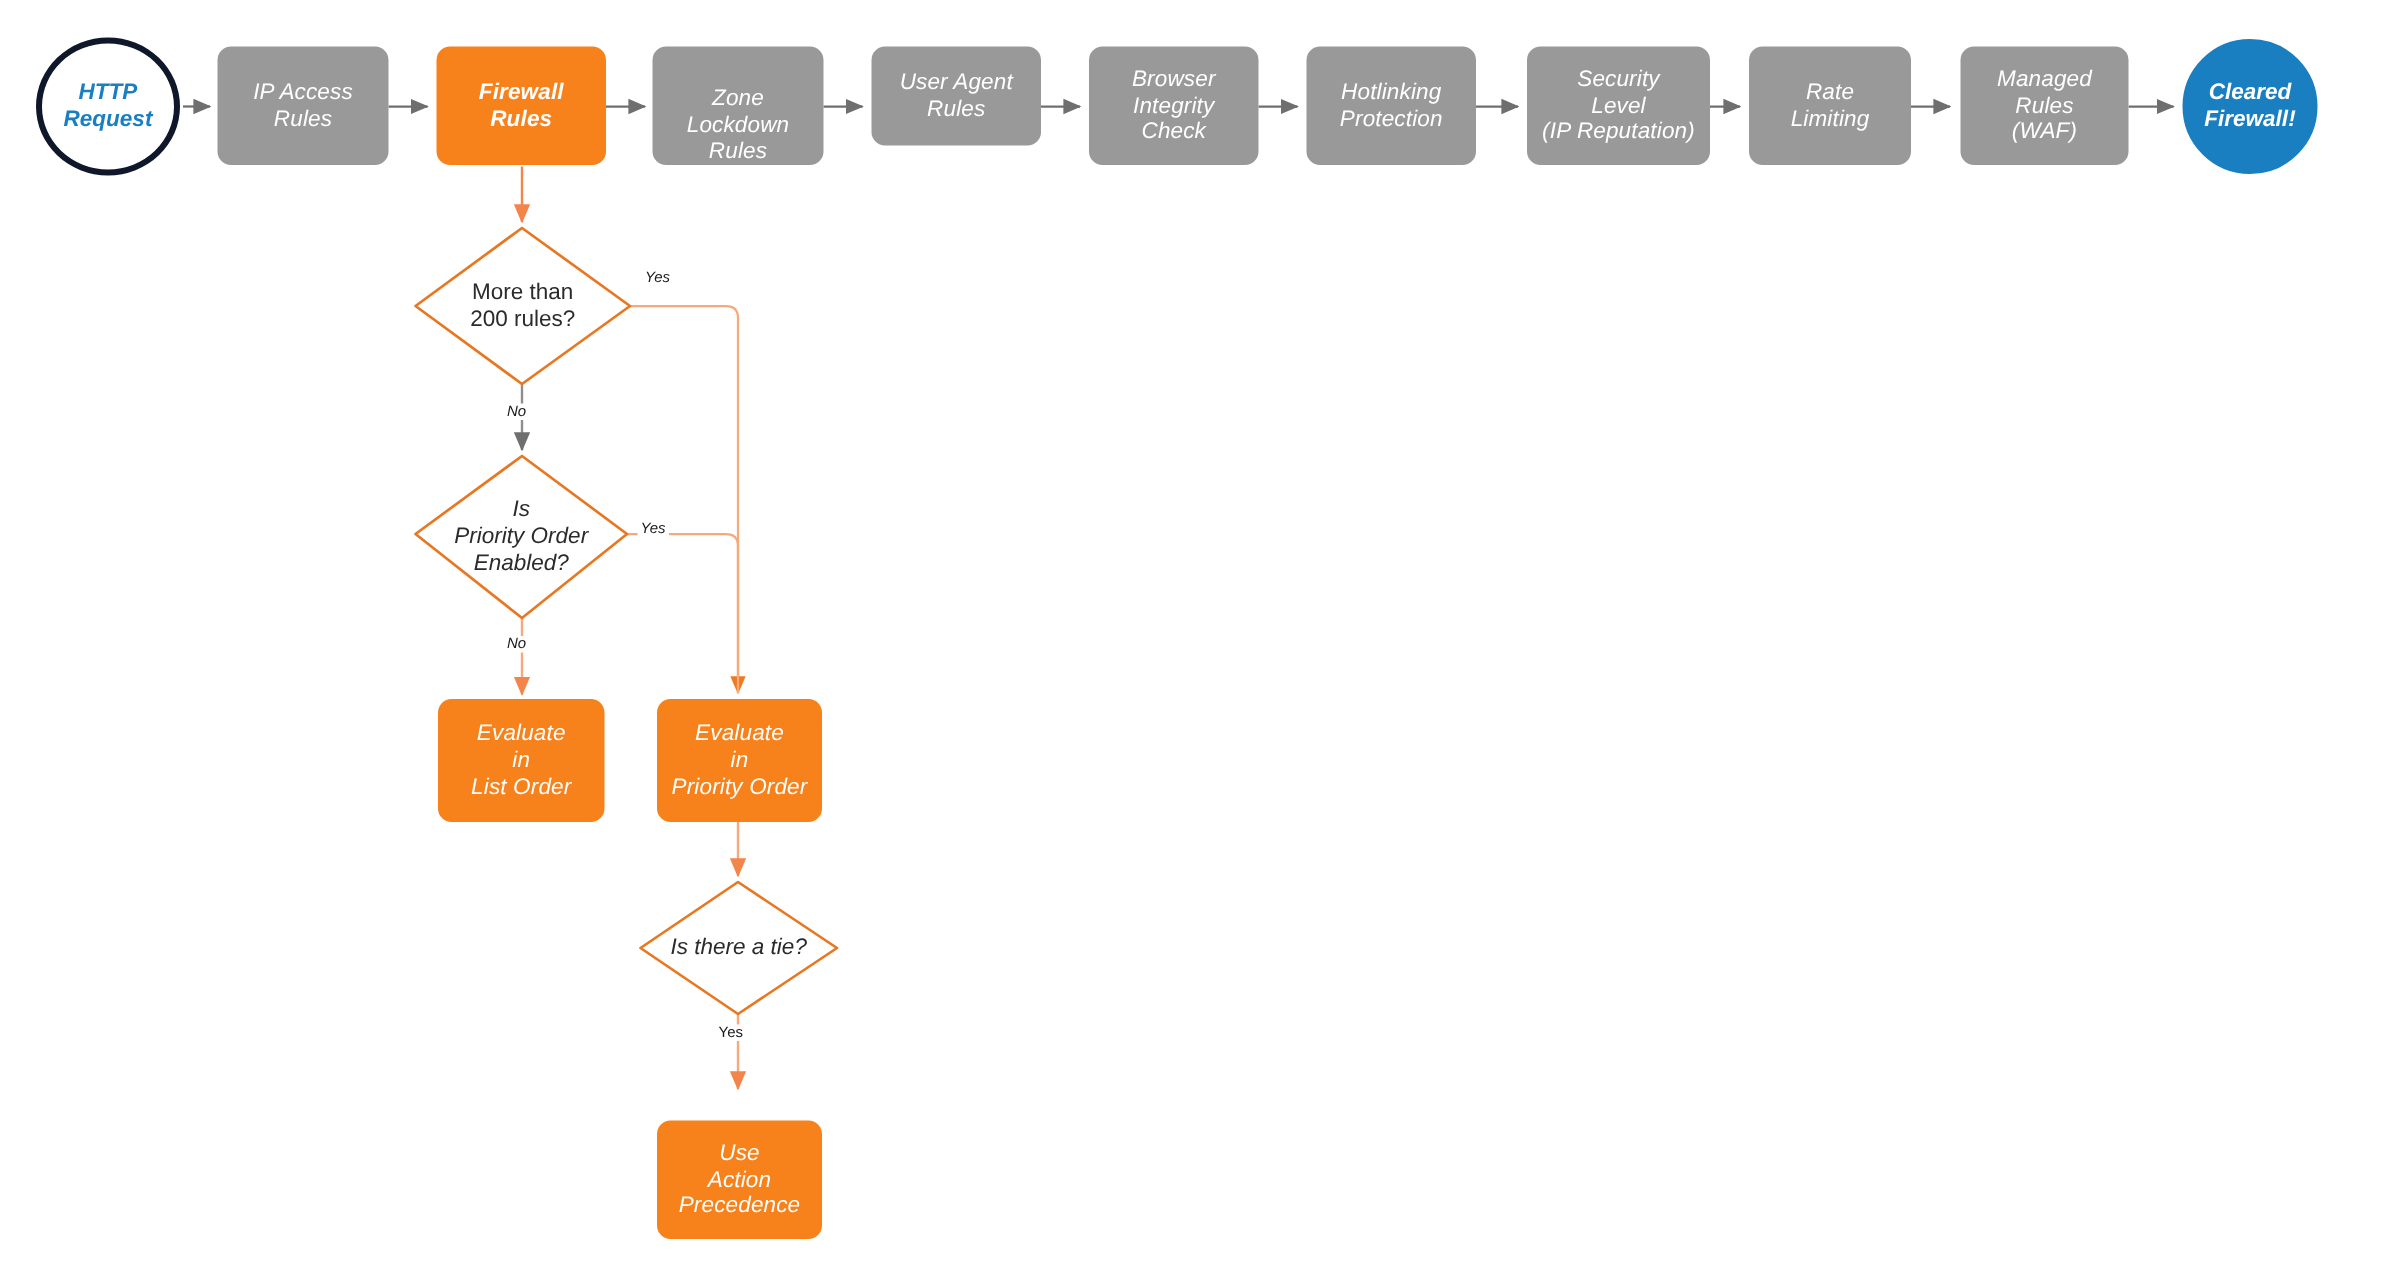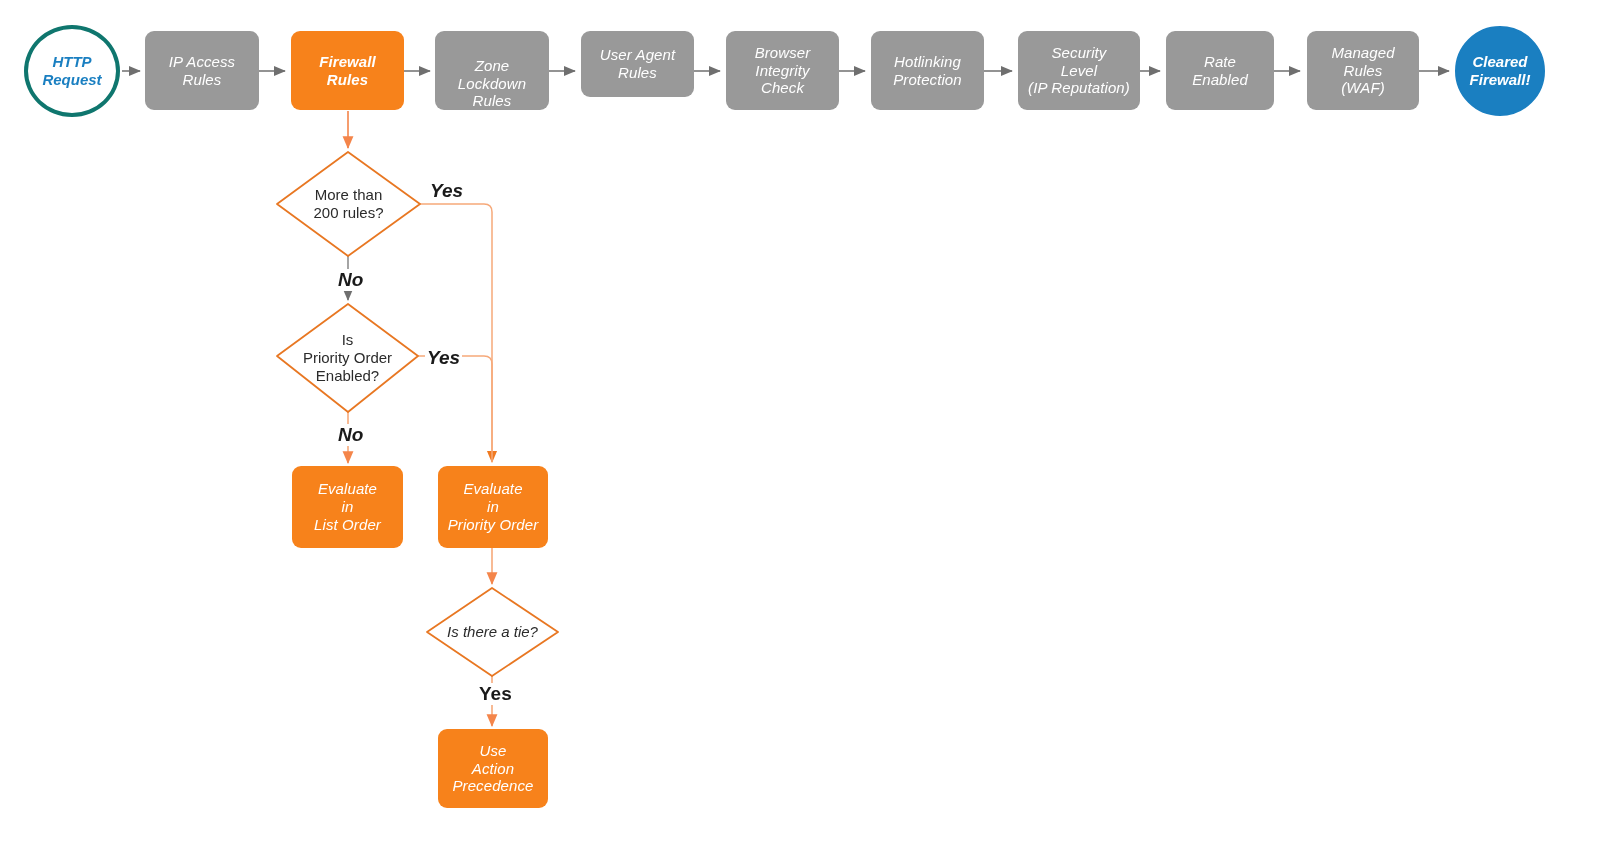--- a/index.html
+++ b/index.html
@@ -47,48 +47,47 @@
   .proc.gray { background: #999999; }
   .proc.orange { background: #F7821B; }
   .terminal-circle {
     border-radius: 50%;
     font-style: italic;
     font-weight: bold;
     font-size: 15px;
   }
   .terminal-circle.hollow {
     background: #ffffff;
-    border: 4px solid #0f766e;
+    border: 4px solid #0f172a;
     color: #1A7FC1;
   }
   .terminal-circle.filled {
     background: #1A7FC1;
     border: 2px solid #1A7FC1;
     color: #ffffff;
   }
   .decision {
     font-size: 15px;
     color: #2b2b2b;
     font-style: normal;
     background: transparent;
   }
   .decision .dtext {
     position: relative;
     z-index: 2;
     pointer-events: none;
   }
   .edge-label {
     position: absolute;
-    font-size: 19px;
+    font-size: 10px;
     font-style: italic;
     color: #1a1a1a;
     white-space: nowrap;
     background: #ffffff;
     padding: 0 2px;
-    font-weight: bold;
   }
   .edge-label.upright { font-style: normal; }
 </style>
 </head>
 <body>
 
 <div id="canvas">
 
   <svg class="edges" viewBox="0 0 1600 858">
     <defs>
@@ -178,62 +177,62 @@
   </div>
 
   <div class="node proc gray" style="left:1018px; top:31px; width:122px; height:79px;">
     <span style="white-space:pre-line;">Security
 Level
 (IP Reputation)</span>
   </div>
 
   <div class="node proc gray" style="left:1166px; top:31px; width:108px; height:79px;">
     <span style="white-space:pre-line;">Rate
-Enabled</span>
+Limiting</span>
   </div>
 
   <div class="node proc gray" style="left:1307px; top:31px; width:112px; height:79px;">
     <span style="white-space:pre-line;">Managed
 Rules
 (WAF)</span>
   </div>
 
   <div class="node terminal-circle filled" style="left:1455px; top:26px; width:90px; height:90px;">
     <span style="white-space:pre-line;">Cleared
 Firewall!</span>
   </div>
 
   <div class="node decision" style="left:277px; top:152px; width:143px; height:104px;">
     <span class="dtext" style="white-space:pre-line;">More than
 200 rules?</span>
   </div>
 
   <div class="node decision" style="left:277px; top:304px; width:141px; height:108px;">
-    <span class="dtext" style="white-space:pre-line;">Is
+    <span class="dtext" style="white-space:pre-line;font-style:italic;">Is
 Priority Order
 Enabled?</span>
   </div>
 
   <div class="node decision" style="left:427px; top:588px; width:131px; height:88px;">
     <span class="dtext" style="white-space:pre-line;font-style:italic;">Is there a tie?</span>
   </div>
 
   <div class="node proc orange" style="left:292px; top:466px; width:111px; height:82px;">
     <span style="white-space:pre-line;">Evaluate
 in
 List Order</span>
   </div>
 
   <div class="node proc orange" style="left:438px; top:466px; width:110px; height:82px;">
     <span style="white-space:pre-line;">Evaluate
 in
 Priority Order</span>
   </div>
 
-  <div class="node proc orange" style="left:438px; top:729px; width:110px; height:79px;justify-content:center;">
+  <div class="node proc orange" style="left:438px; top:747px; width:110px; height:79px;justify-content:center;">
     <span style="white-space:pre-line;">Use
 Action
 Precedence</span>
   </div>
 
   <div class="edge-label" style="left:428px; top:180px;">Yes</div>
 
   <div class="edge-label" style="left:336px; top:269px;">No</div>
 
   <div class="edge-label" style="left:425px; top:347px;">Yes</div>

